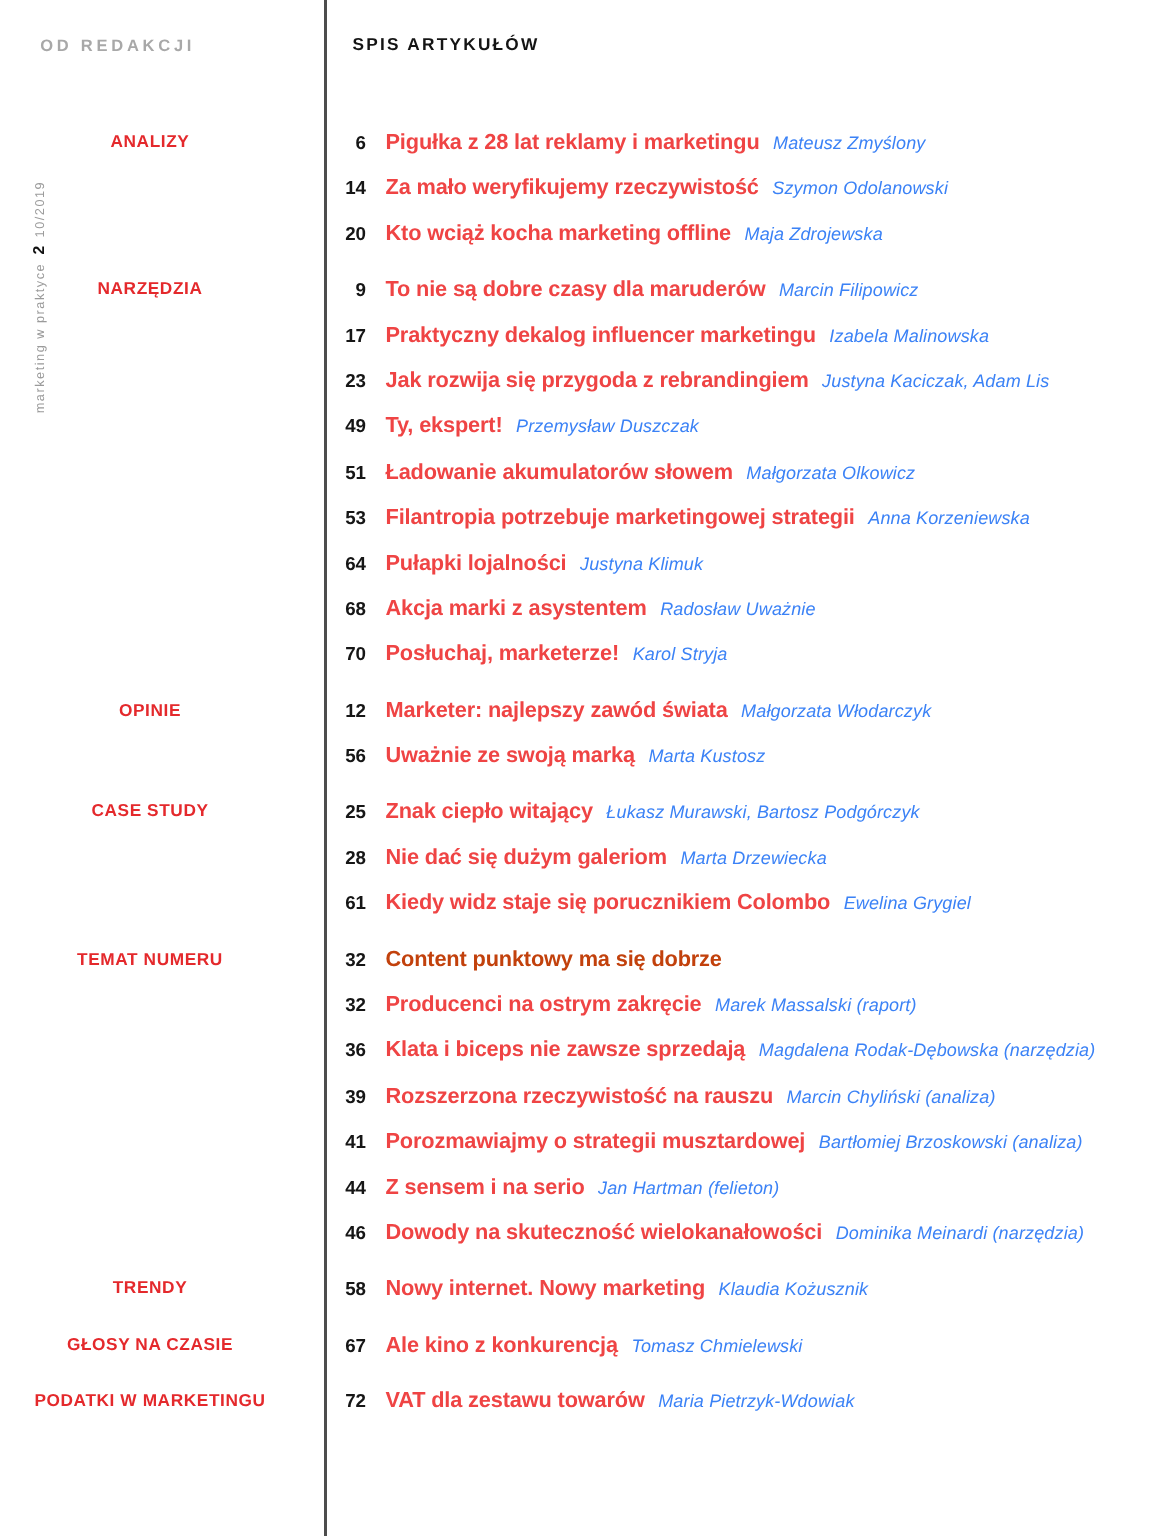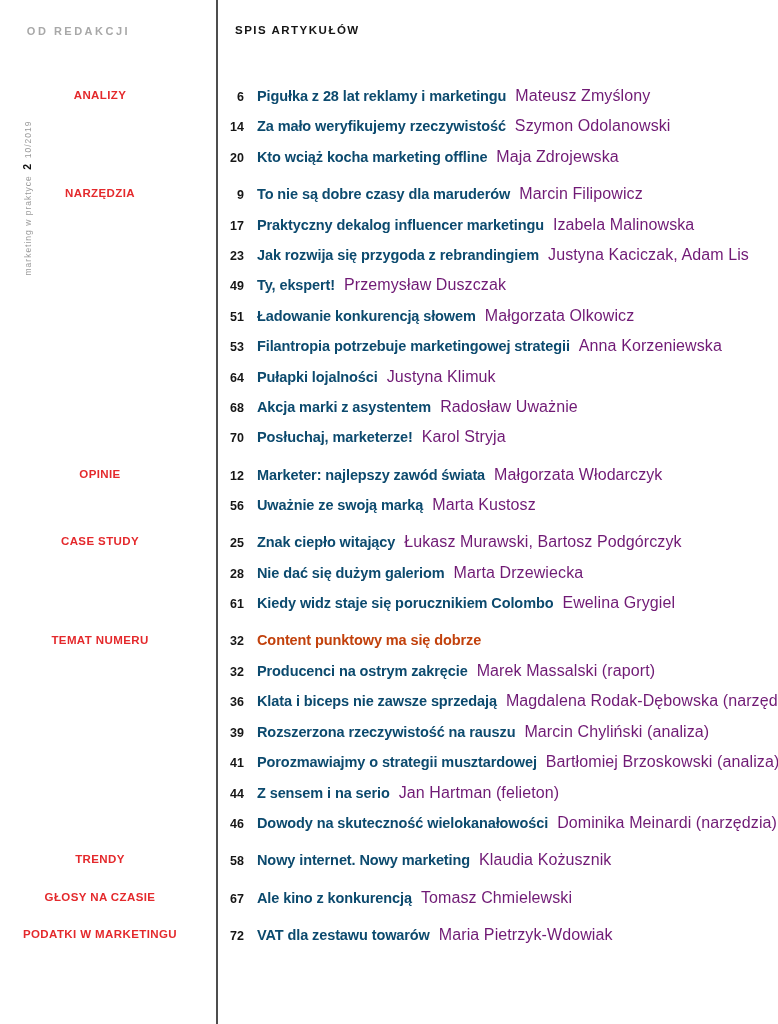--- a/index.html
+++ b/index.html
@@ -53,28 +53,29 @@
     display: flex; align-items: baseline;
     height: 30.4px; padding-top: 7px;
     white-space: nowrap;
   }
   .num {
     width: 14px; text-align: right; margin-right: 13px;
     font-size: 12.5px; font-weight: 700; color: #161616;
     flex: none;
   }
   .title {
-    font-size: 14.5px; font-weight: 700; color: #0c4a6e;
+    font-size: 14.5px; font-weight: 700; color: #ef4444;
     letter-spacing: -0.1px;
   }
   .row.highlight .title { color: #c2410c; }
   .author {
     margin-left: 9px;
-    font-size: 16px; font-weight: 400; color: #701a75;
+    font-size: 12px; font-weight: 400; color: #3b82f6;
     letter-spacing: 0.1px;
+    font-style: italic;
   }
 </style>
 </head>
 <body>
 
 <div class="page">
 
   <div class="spine">
     <span>marketing w praktyce</span>
     <span class="pagenum">2</span>
@@ -125,21 +126,21 @@
             <span class="title">Jak rozwija się przygoda z rebrandingiem</span>
             <span class="author">Justyna Kaciczak, Adam Lis</span>
           </div>
           <div class="row">
             <span class="num">49</span>
             <span class="title">Ty, ekspert!</span>
             <span class="author">Przemysław Duszczak</span>
           </div>
           <div class="row">
             <span class="num">51</span>
-            <span class="title">Ładowanie konkurencją słowem</span>
+            <span class="title">Ładowanie akumulatorów słowem</span>
             <span class="author">Małgorzata Olkowicz</span>
           </div>
           <div class="row">
             <span class="num">53</span>
             <span class="title">Filantropia potrzebuje marketingowej strategii</span>
             <span class="author">Anna Korzeniewska</span>
           </div>
           <div class="row">
             <span class="num">64</span>
             <span class="title">Pułapki lojalności</span>

